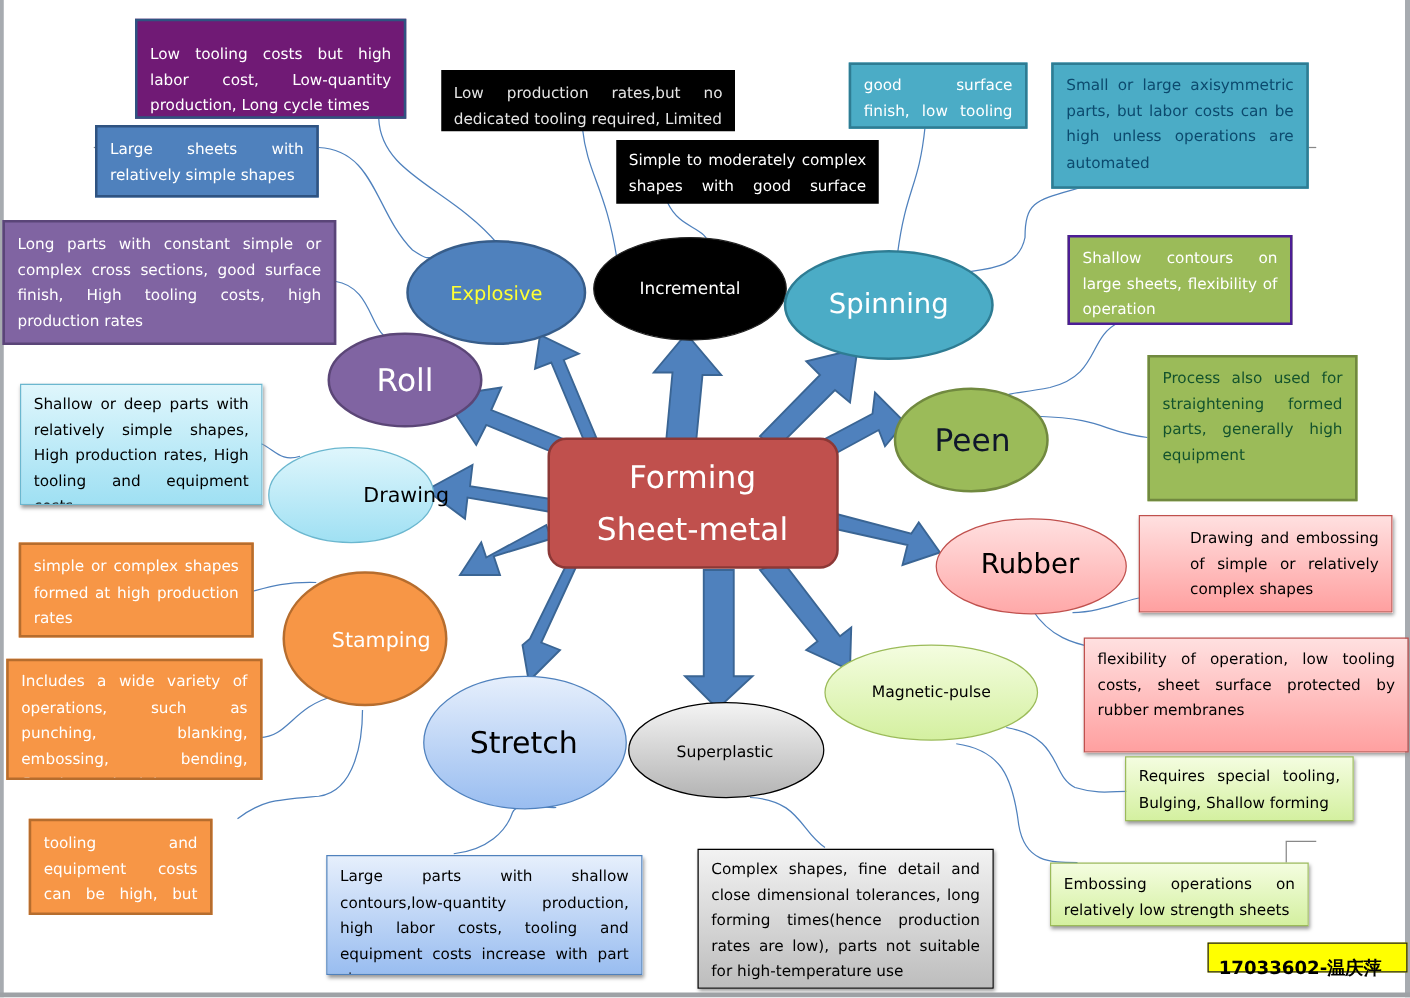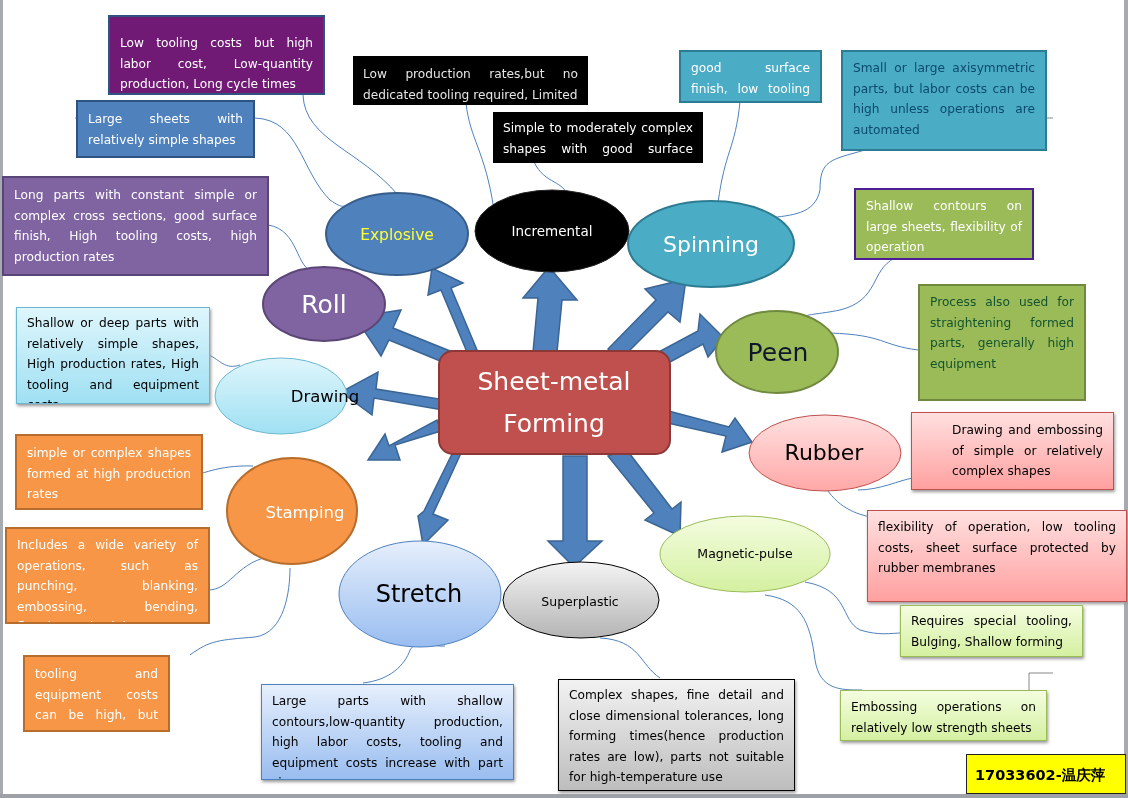--- a/index.html
+++ b/index.html
@@ -4,21 +4,21 @@
 <style>
   html, body { margin: 0; padding: 0; background: #ffffff; }
   body { width: 1128px; height: 798px; position: relative; overflow: hidden; font-family: "DejaVu Sans", "Liberation Sans", sans-serif; }
   .page-frame { position: absolute; left: 0; top: 0; width: 1128px; height: 798px; }
   .left-edge { position: absolute; left: 0; top: 0; width: 3px; height: 798px; background: #a7abb0; }
   .right-edge { position: absolute; left: 1124px; top: 0; width: 4px; height: 798px; background: #a7abb0; }
   .bottom-edge { position: absolute; left: 0; top: 794px; width: 1128px; height: 4px; background: #9ea2a6; }
   svg { position: absolute; left: 0; top: 0; }
   .box { position: absolute; box-sizing: border-box; padding: 6px 10px; font-size: 12.2px; line-height: 20.5px; text-align: justify; text-align-last: left; overflow: hidden; }
   .node-label { position: absolute; text-align: center; white-space: nowrap; transform: translate(-50%, -50%); }
-  .id-box { position: absolute; left: 966px; top: 754px; width: 160px; height: 40px; background: #ffff00; border: 1px solid #222; box-sizing: border-box; font-family: "DejaVu Sans", sans-serif; font-weight: bold; font-size: 14.5px; line-height: 40px; padding-left: 8px; color: #000; }
+  .id-box { position: absolute; left: 966px; top: 754px; width: 160px; height: 24px; background: #ffff00; border: 1px solid #222; box-sizing: border-box; font-family: "DejaVu Sans", sans-serif; font-weight: bold; font-size: 14.5px; line-height: 40px; padding-left: 8px; color: #000; }
 </style>
 </head>
 <body>
 
 <div class="page-frame"></div>
 <div class="left-edge"></div>
 <div class="right-edge"></div>
 <div class="bottom-edge"></div>
 
 <svg width="1128" height="798">
@@ -100,22 +100,22 @@
   <ellipse cx="777" cy="352" rx="61" ry="41" fill="#9bbb59" stroke="#71893f" stroke-width="2"></ellipse>
   <ellipse cx="281" cy="396" rx="66" ry="38" fill="url(#gDraw)" stroke="#6bb7cf" stroke-width="1"></ellipse>
   <ellipse cx="825" cy="453" rx="76" ry="38" fill="url(#gRub)" stroke="#c0504d" stroke-width="1"></ellipse>
   <ellipse cx="292" cy="511" rx="65" ry="53" fill="#f79646" stroke="#b66d2e" stroke-width="2"></ellipse>
   <ellipse cx="745" cy="554" rx="85" ry="38" fill="url(#gMag)" stroke="#9bbb59" stroke-width="1"></ellipse>
   <ellipse cx="420" cy="594" rx="81" ry="53" fill="url(#gStr)" stroke="#4f81bd" stroke-width="1"></ellipse>
   <ellipse cx="581" cy="600" rx="78" ry="38" fill="url(#gSup)" stroke="#000" stroke-width="1"></ellipse>
 </svg>
 
 <div class="node-label" style="left:554px;top:403px;color:#fff;font-size:25px;line-height:42px;font-family:'DejaVu Sans',sans-serif;">
+  <div>Forming</div>
   <div>Sheet-metal</div>
-  <div>Forming</div>
 </div>
 
 <div class="node-label" style="left:397px;top:235px;color:#ffff33;font-size:15.5px;"><span>Explosive</span></div>
 <div class="node-label" style="left:552px;top:231px;color:#fff;font-size:13.5px;"><span>Incremental</span></div>
 <div class="node-label" style="left:711px;top:244px;color:#fff;font-size:22px;"><span>Spinning</span></div>
 <div class="node-label" style="left:324px;top:304px;color:#fff;font-size:25px;"><span>Roll</span></div>
 <div class="node-label" style="left:778px;top:352px;color:#0f172a;font-size:25px;"><span>Peen</span></div>
 <div class="node-label" style="left:281px;top:396px;color:#000;font-size:16.5px;margin-left:44px;"><span>Drawing</span></div>
 <div class="node-label" style="left:824px;top:452px;color:#000;font-size:22px;"><span>Rubber</span></div>
 <div class="node-label" style="left:305px;top:512px;color:#fff;font-size:16.5px;text-align:center;"><span>Stamping</span></div>

